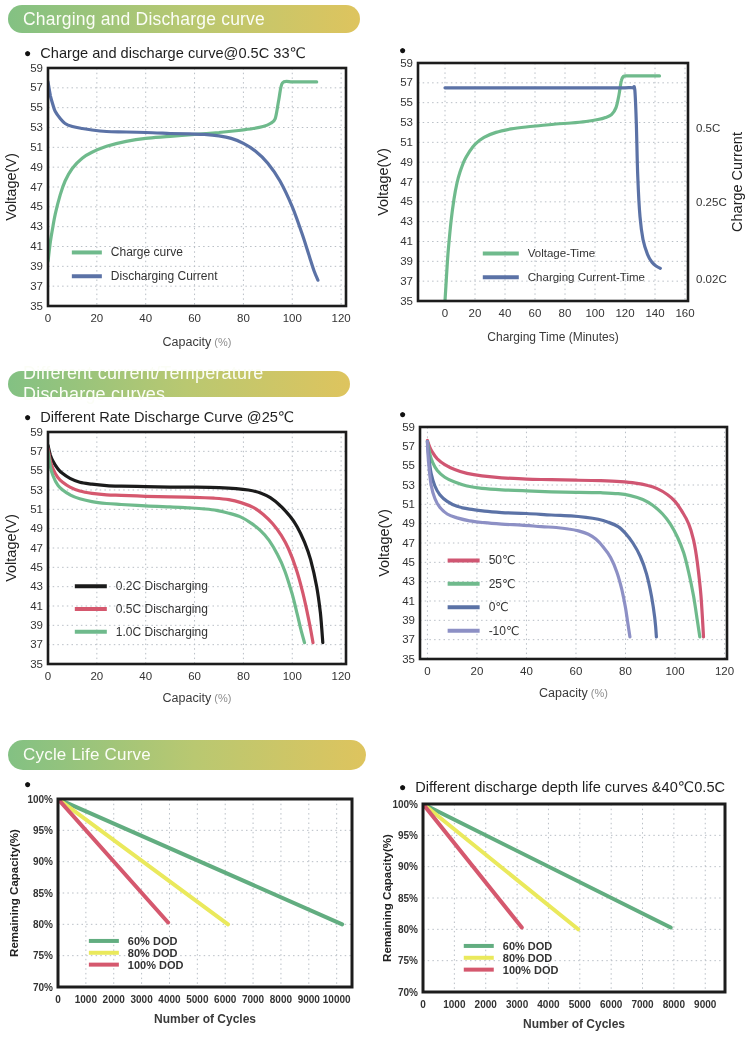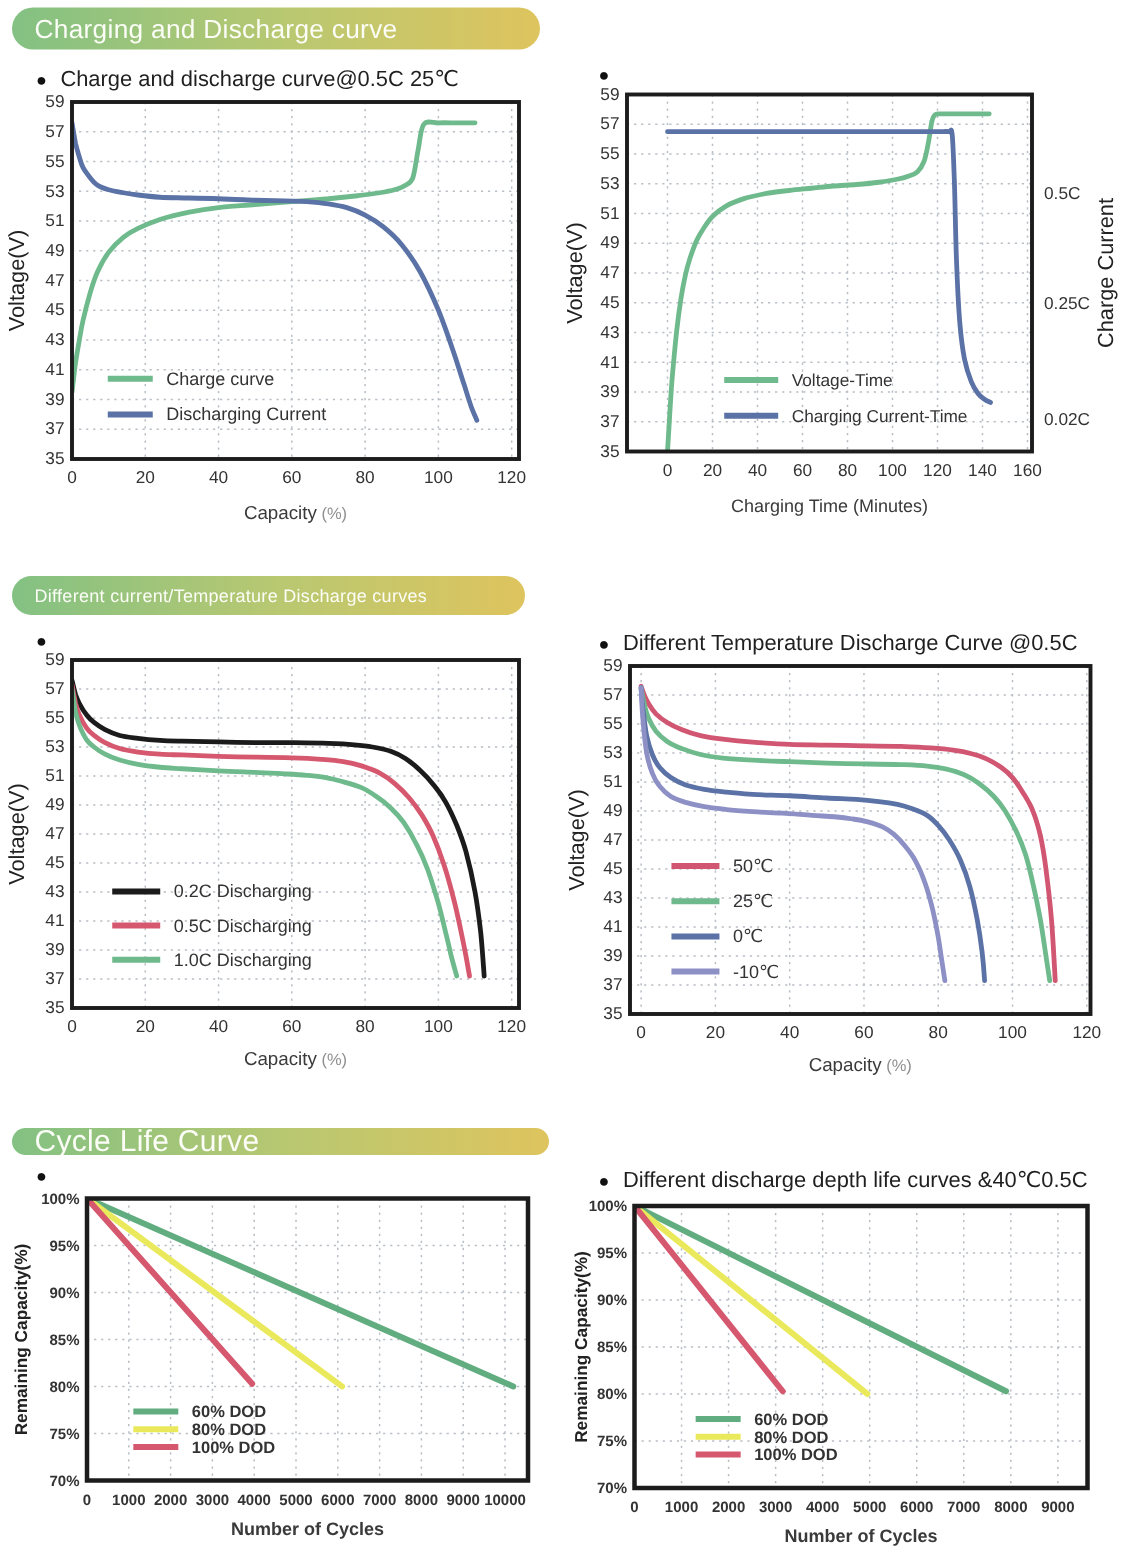--- a/index.html
+++ b/index.html
@@ -8,22 +8,22 @@
     font-family:"Liberation Sans","DejaVu Sans",sans-serif;
   }
   .pill{
     color:#fbfdf6;
     background:linear-gradient(90deg,#83c183 0%,#b9c871 52%,#dec45e 100%);
     border-radius:16px;display:flex;align-items:center;
     padding:4px 15px;box-sizing:border-box;margin-left:8px;
     letter-spacing:.2px;
   }
   .pill-1{width:352px;height:28px;margin-top:5px;font-size:17.5px;}
-  .pill-2{width:342px;height:26px;margin-top:30px;font-size:12px;}
-  .pill-3{width:358px;height:18px;margin-top:30px;font-size:20px;}
+  .pill-2{width:342px;height:26px;margin-top:17px;font-size:18px;}
+  .pill-3{width:358px;height:30px;margin-top:30px;font-size:17px;}
   .row{display:grid;grid-template-columns:375px 375px;}
   figure.chart-block{margin:0;padding:0;}
   .chart-title{
     font-size:14.6px;color:#1f1f1f;display:flex;align-items:center;gap:9px;
     margin:11px 0 1px 24px;white-space:nowrap;
   }
   .row-3 .chart-title{margin-top:8px;}
   .bullet{font-size:12px;line-height:1;color:#111;}
   .chart-canvas{line-height:0;}
   .c0{margin-left:4px;} .c1{margin-left:1px;} .c2{margin-left:4px;}
@@ -36,21 +36,21 @@
 <div class="page">
 
   <div class="pill pill-1">
     <span>Charging and Discharge curve</span>
   </div>
 
   <div class="row row-1">
     <figure class="chart-block">
       <div class="chart-title">
         <span class="bullet">●</span>
-        <span>Charge and discharge curve@0.5C 25℃</span>
+        <span>Charge and discharge curve@0.5C 33℃</span>
       </div>
       <div class="chart-canvas c0"><svg width="352" height="292" viewBox="0 0 352 292">
             <defs>
               <clipPath id="cp0">
                 <rect x="44" y="6" width="298" height="238"></rect>
               </clipPath>
             </defs>
             <line x1="92.85245901639344" y1="6" x2="92.85245901639344" y2="244" stroke="#b9bfc6" stroke-width="1" stroke-dasharray="1.5 3.2"></line>
             <line x1="141.70491803278688" y1="6" x2="141.70491803278688" y2="244" stroke="#b9bfc6" stroke-width="1" stroke-dasharray="1.5 3.2"></line>
             <line x1="190.55737704918033" y1="6" x2="190.55737704918033" y2="244" stroke="#b9bfc6" stroke-width="1" stroke-dasharray="1.5 3.2"></line>
@@ -169,20 +169,21 @@
   </div>
 
   <div class="pill pill-2">
     <span>Different current/Temperature Discharge curves</span>
   </div>
 
   <div class="row row-2">
     <figure class="chart-block">
       <div class="chart-title">
         <span class="bullet">●</span>
+        <span>Different Rate Discharge Curve @25℃</span>
       </div>
       <div class="chart-canvas c2"><svg width="352" height="284" viewBox="0 0 352 284">
             <defs>
               <clipPath id="cp2">
                 <rect x="44" y="6" width="298" height="232"></rect>
               </clipPath>
             </defs>
             <line x1="92.85245901639344" y1="6" x2="92.85245901639344" y2="238" stroke="#b9bfc6" stroke-width="1" stroke-dasharray="1.5 3.2"></line>
             <line x1="141.70491803278688" y1="6" x2="141.70491803278688" y2="238" stroke="#b9bfc6" stroke-width="1" stroke-dasharray="1.5 3.2"></line>
             <line x1="190.55737704918033" y1="6" x2="190.55737704918033" y2="238" stroke="#b9bfc6" stroke-width="1" stroke-dasharray="1.5 3.2"></line>
@@ -230,21 +231,20 @@
             <text x="111.82" y="164.28" font-size="12" font-weight="400" fill="#333">0.2C Discharging</text>
             <line x1="70.82" y1="183.016" x2="102.82" y2="183.016" stroke="#d5586e" stroke-width="4" stroke-linecap="butt"></line>
             <text x="111.82" y="187.016" font-size="12" font-weight="400" fill="#333">0.5C Discharging</text>
             <line x1="70.82" y1="205.752" x2="102.82" y2="205.752" stroke="#6fba8c" stroke-width="4" stroke-linecap="butt"></line>
             <text x="111.82" y="209.752" font-size="12" font-weight="400" fill="#333">1.0C Discharging</text>
           </svg></div>
     </figure>
     <figure class="chart-block">
       <div class="chart-title">
         <span class="bullet">●</span>
-        <span>Different Temperature Discharge Curve @0.5C</span>
       </div>
       <div class="chart-canvas c3"><svg width="362" height="284" viewBox="0 0 362 284">
             <defs>
               <clipPath id="cp3">
                 <rect x="43" y="6" width="307" height="232"></rect>
               </clipPath>
             </defs>
             <line x1="50.42741935483871" y1="6" x2="50.42741935483871" y2="238" stroke="#b9bfc6" stroke-width="1" stroke-dasharray="1.5 3.2"></line>
             <line x1="99.94354838709677" y1="6" x2="99.94354838709677" y2="238" stroke="#b9bfc6" stroke-width="1" stroke-dasharray="1.5 3.2"></line>
             <line x1="149.45967741935485" y1="6" x2="149.45967741935485" y2="238" stroke="#b9bfc6" stroke-width="1" stroke-dasharray="1.5 3.2"></line>

